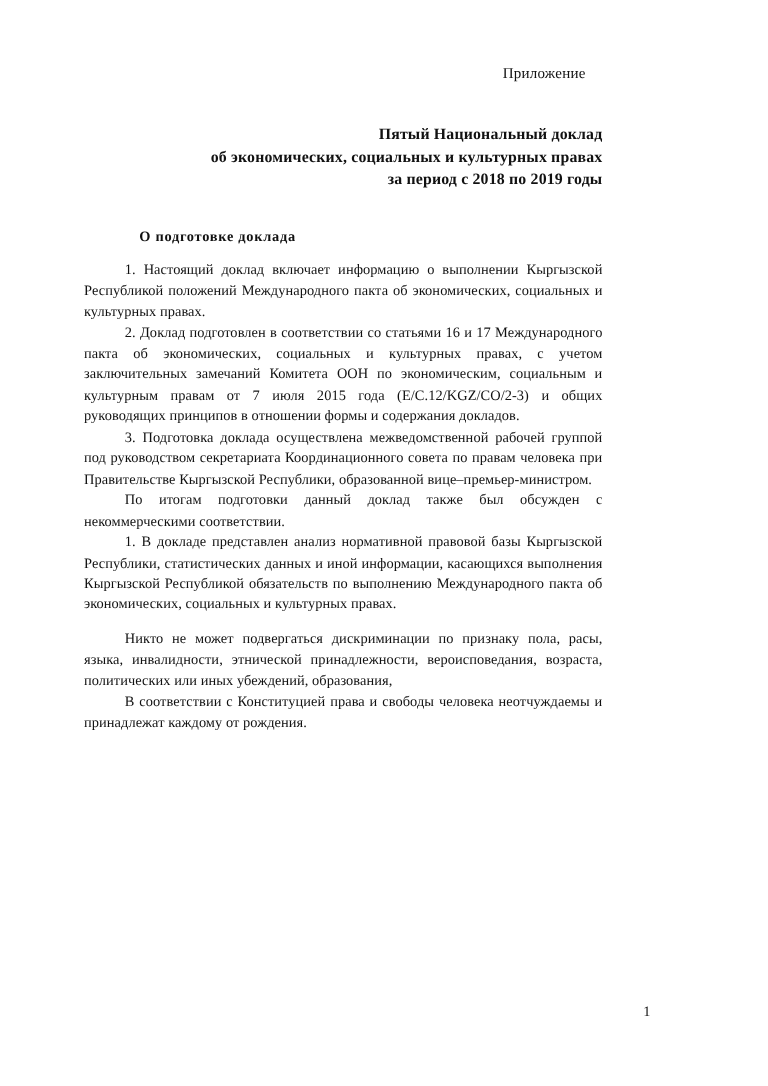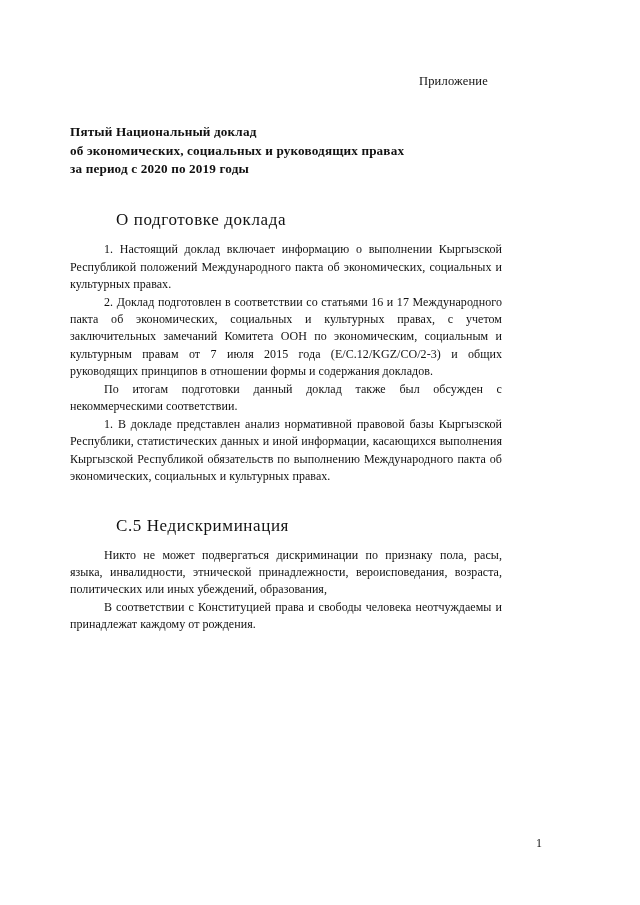--- a/index.html
+++ b/index.html
@@ -14,46 +14,46 @@
     font-family: "Liberation Serif", "DejaVu Serif", serif;
     color: #111111;
     -webkit-font-smoothing: antialiased;
   }
 
   .page {
     position: relative;
     width: 564px;
     height: 905px;
     box-sizing: border-box;
-    padding: 74px 62px 40px 70px;
+    padding: 54px 62px 40px 70px;
     background: #ffffff;
   }
 
   .appendix-line {
     text-align: right;
     font-size: 12.5px;
     letter-spacing: 0.2px;
     margin: 0 14px 0 0;
     line-height: 1.2;
   }
 
   .doc-title {
     margin: 34px 0 0 0;
-    text-align: left;
+    text-align: right;
     font-weight: bold;
     font-size: 13.2px;
     line-height: 1.42;
     letter-spacing: 0.15px;
   }
   .doc-title .tline { display: block; white-space: nowrap; }
 
   .section-heading {
     margin: 31px 0 0 46px;
-    font-weight: normal;
-    font-size: 17px;
+    font-weight: bold;
+    font-size: 12px;
     letter-spacing: 0.6px;
   }
 
   .section-heading.tight {
     margin-top: 30px;
   }
 
   .body-block {
     margin-top: 11px;
   }
@@ -79,34 +79,34 @@
 </style>
 </head>
 <body>
 
 <div class="page">
 
   <div class="appendix-line">Приложение</div>
 
   <div class="doc-title">
     <span class="tline">Пятый Национальный доклад</span>
-    <span class="tline">об экономических, социальных и руководящих правах</span>
-    <span class="tline">за период с 2020 по 2019 годы</span>
+    <span class="tline">об экономических, социальных и культурных правах</span>
+    <span class="tline">за период с 2018 по 2019 годы</span>
   </div>
 
   <div class="section-heading">О подготовке доклада</div>
 
   <div class="body-block">
     <p class="para">1. Настоящий доклад включает информацию о выполнении Кыргызской Республикой положений Международного пакта об экономических, социальных и культурных правах.</p>
     <p class="para">2. Доклад подготовлен в соответствии со статьями 16 и 17 Международного пакта об экономических, социальных и культурных правах, с учетом заключительных замечаний Комитета ООН по экономическим, социальным и культурным правам от 7 июля 2015 года (E/C.12/KGZ/CO/2-3) и общих руководящих принципов в отношении формы и содержания докладов.</p>
+    <p class="para">3. Подготовка доклада осуществлена межведомственной рабочей группой под руководством секретариата Координационного совета по правам человека при Правительстве Кыргызской Республики, образованной вице–премьер-министром.</p>
     <p class="para">По итогам подготовки данный доклад также был обсужден с некоммерческими соответствии.</p>
     <p class="para">1. В докладе представлен анализ нормативной правовой базы Кыргызской Республики, статистических данных и иной информации, касающихся выполнения Кыргызской Республикой обязательств по выполнению Международного пакта об экономических, социальных и культурных правах.</p>
   </div>
 
-  <div class="section-heading tight">С.5   Недискриминация</div>
 
   <div class="body-block">
     <p class="para">Никто не может подвергаться дискриминации по признаку пола, расы, языка, инвалидности, этнической принадлежности, вероисповедания, возраста, политических или иных убеждений, образования,</p>
     <p class="para">В соответствии с Конституцией права и свободы человека неотчуждаемы и принадлежат каждому от рождения.</p>
   </div>
 
   <div class="page-number">1</div>
 
 </div>
 

